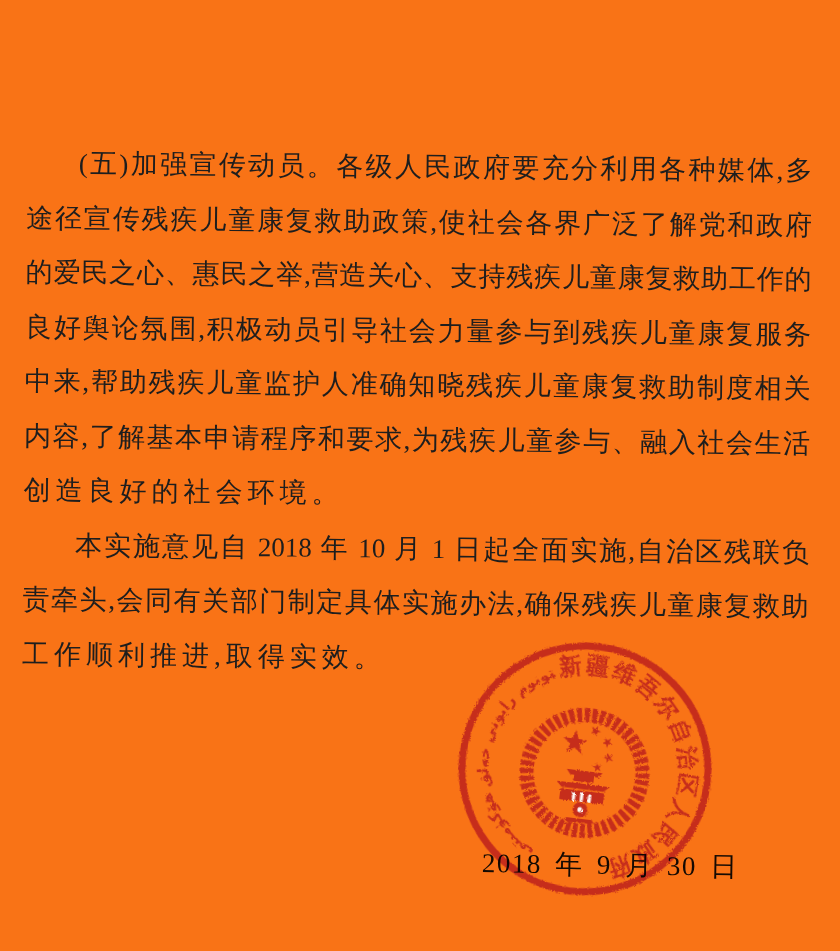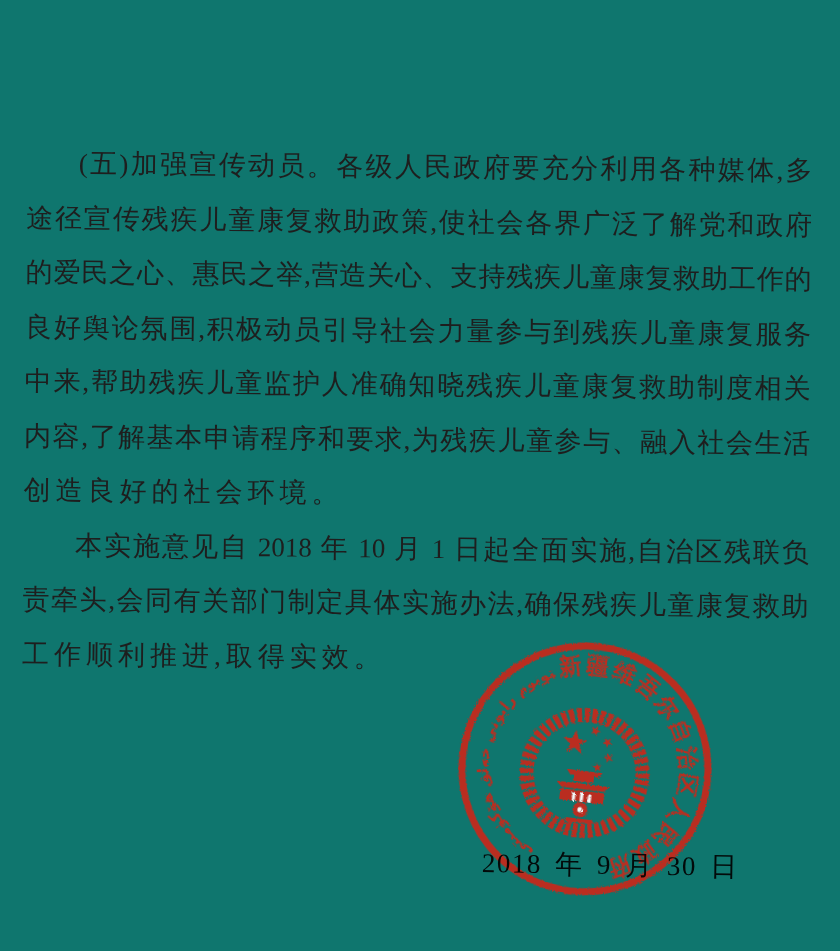--- a/index.html
+++ b/index.html
@@ -2,21 +2,21 @@
 <html style="--seal-color: #c42a1d; --ink: #1e1e1e;"><head>
 <meta charset="utf-8">
 <style>
   :root { --seal-color: #c42a1d; --ink: #1e1e1e; }
   * { margin: 0; padding: 0; box-sizing: border-box; }
   html, body { background: #ffffff; }
   .page {
     position: relative;
     width: 840px;
     height: 951px;
-    background: #0f766e;
+    background: #f97316;
     overflow: hidden;
     font-family: "Liberation Serif", "DejaVu Serif", serif;
   }
   .body-text {
     position: absolute;
     top: 136px;
     left: 27px;
     width: 786px;
     transform: rotate(0.55deg);
     transform-origin: 0 0;

